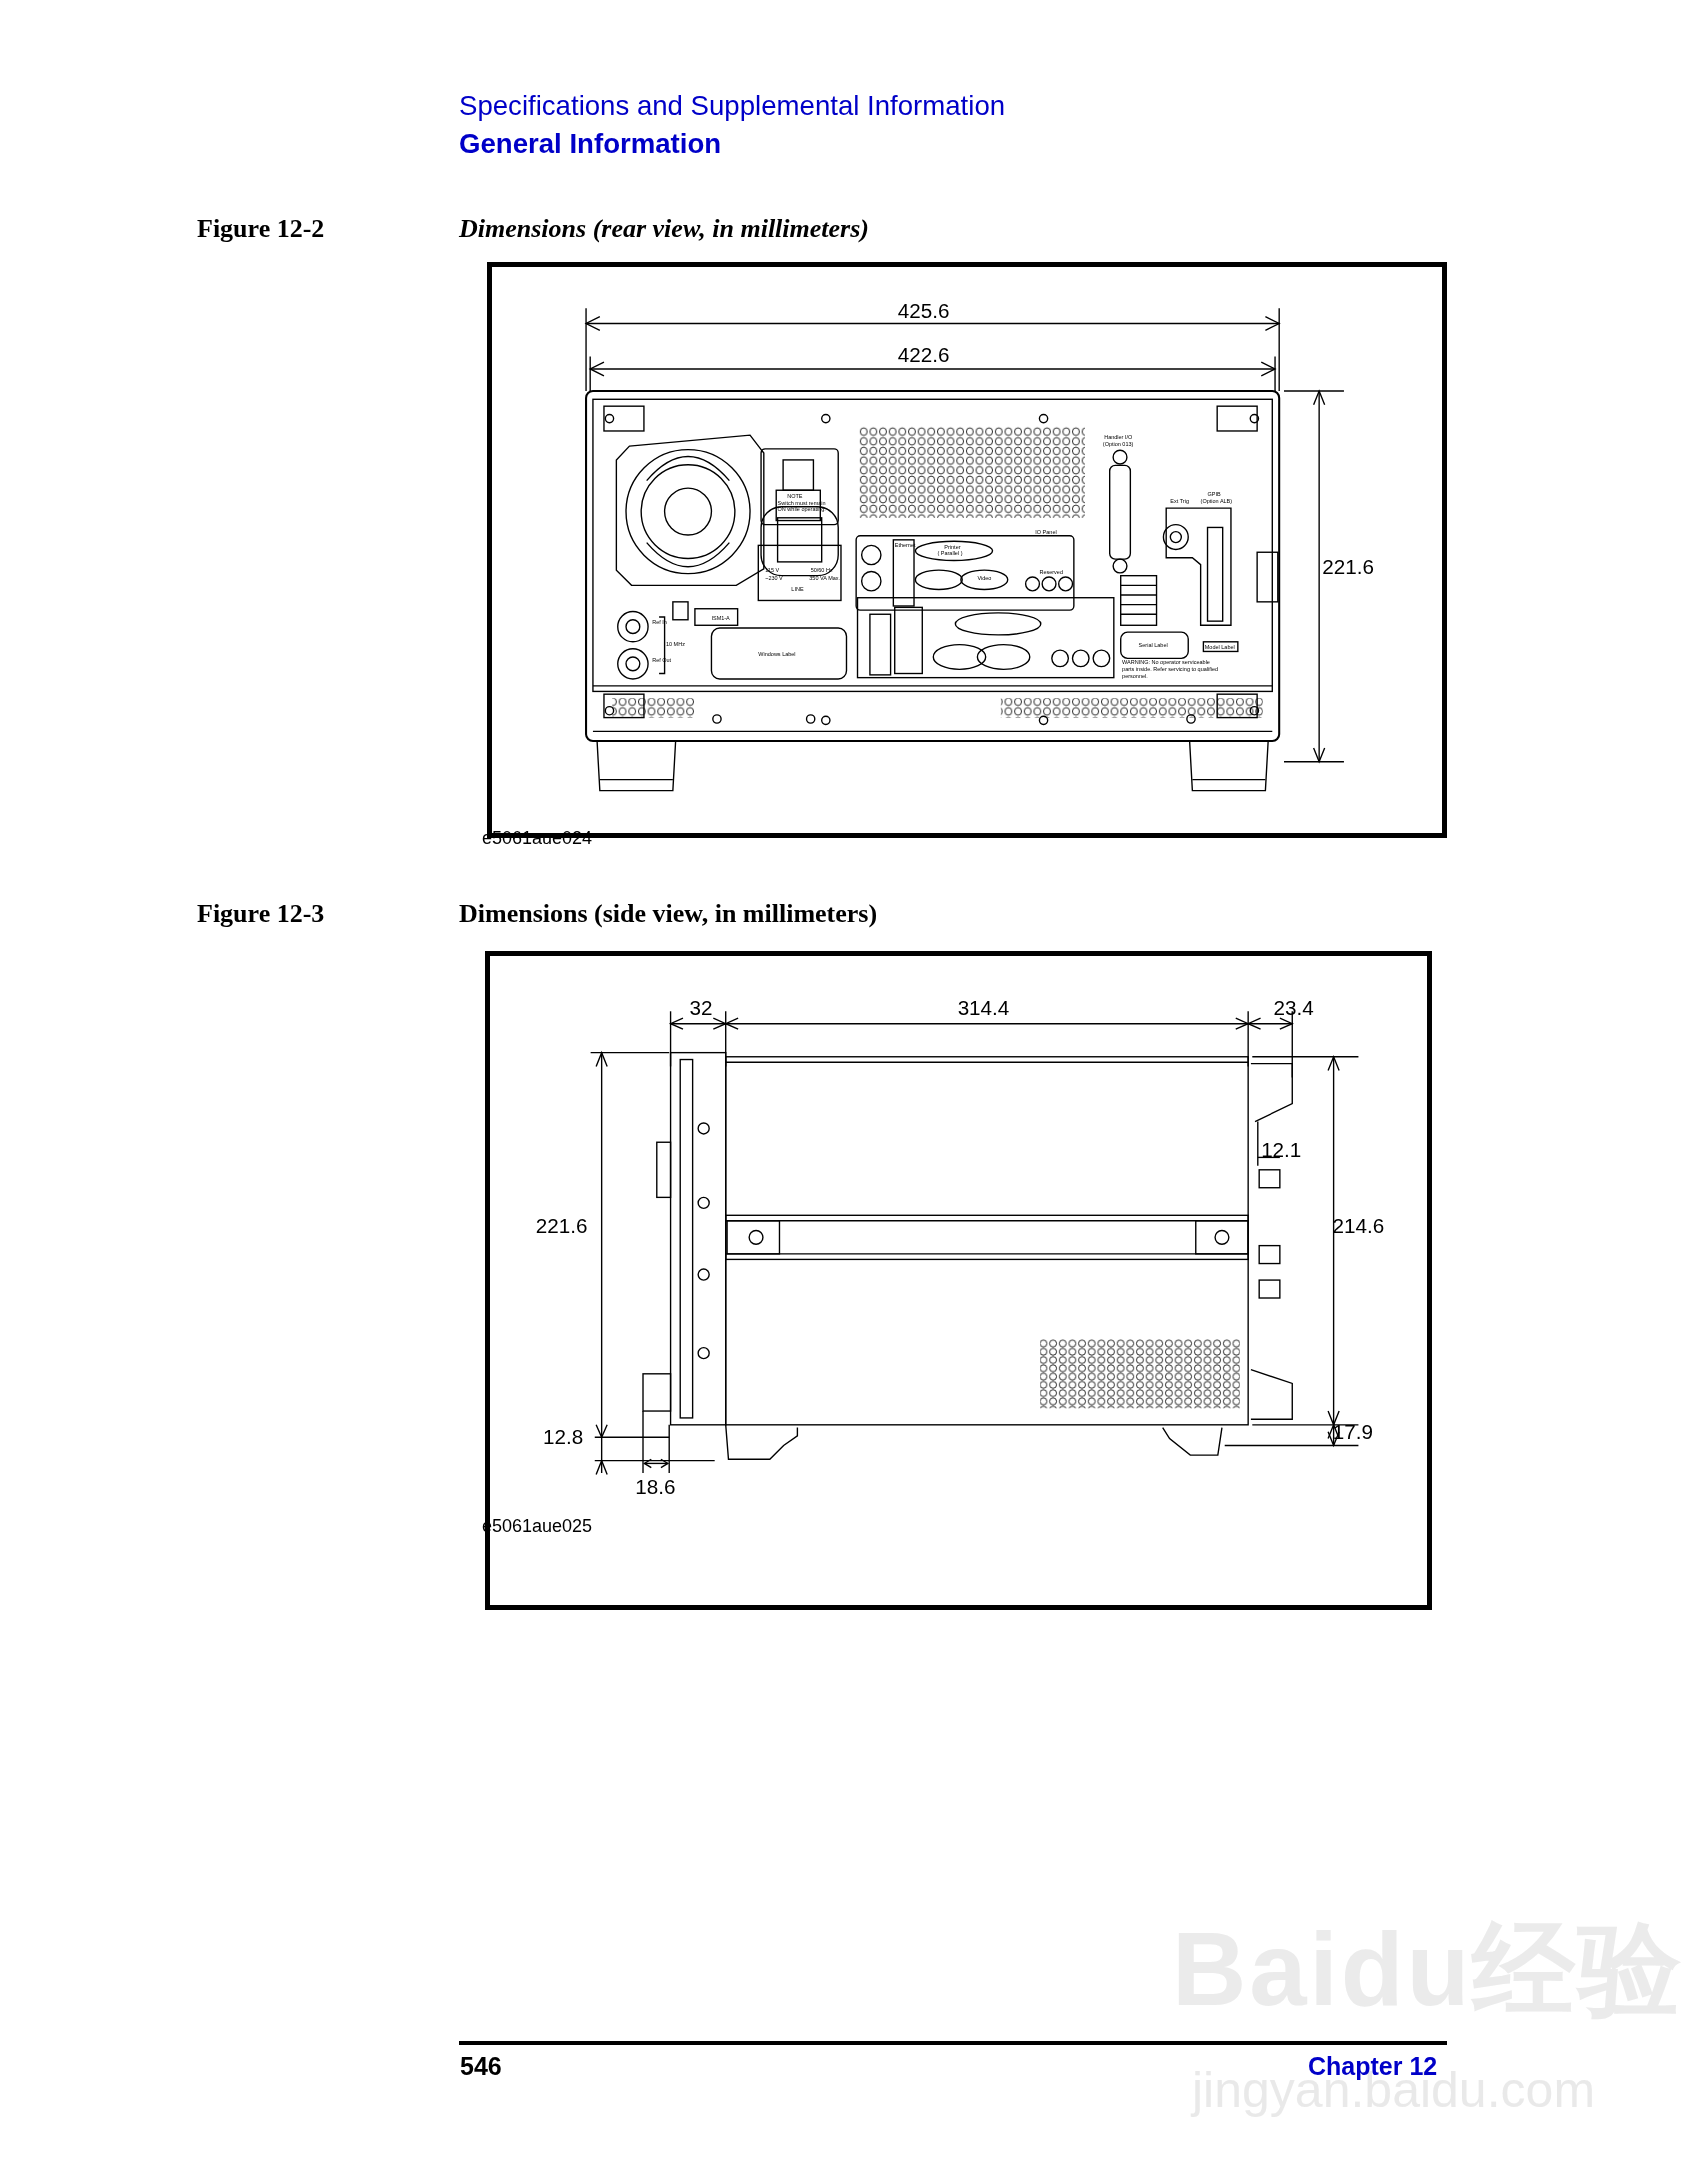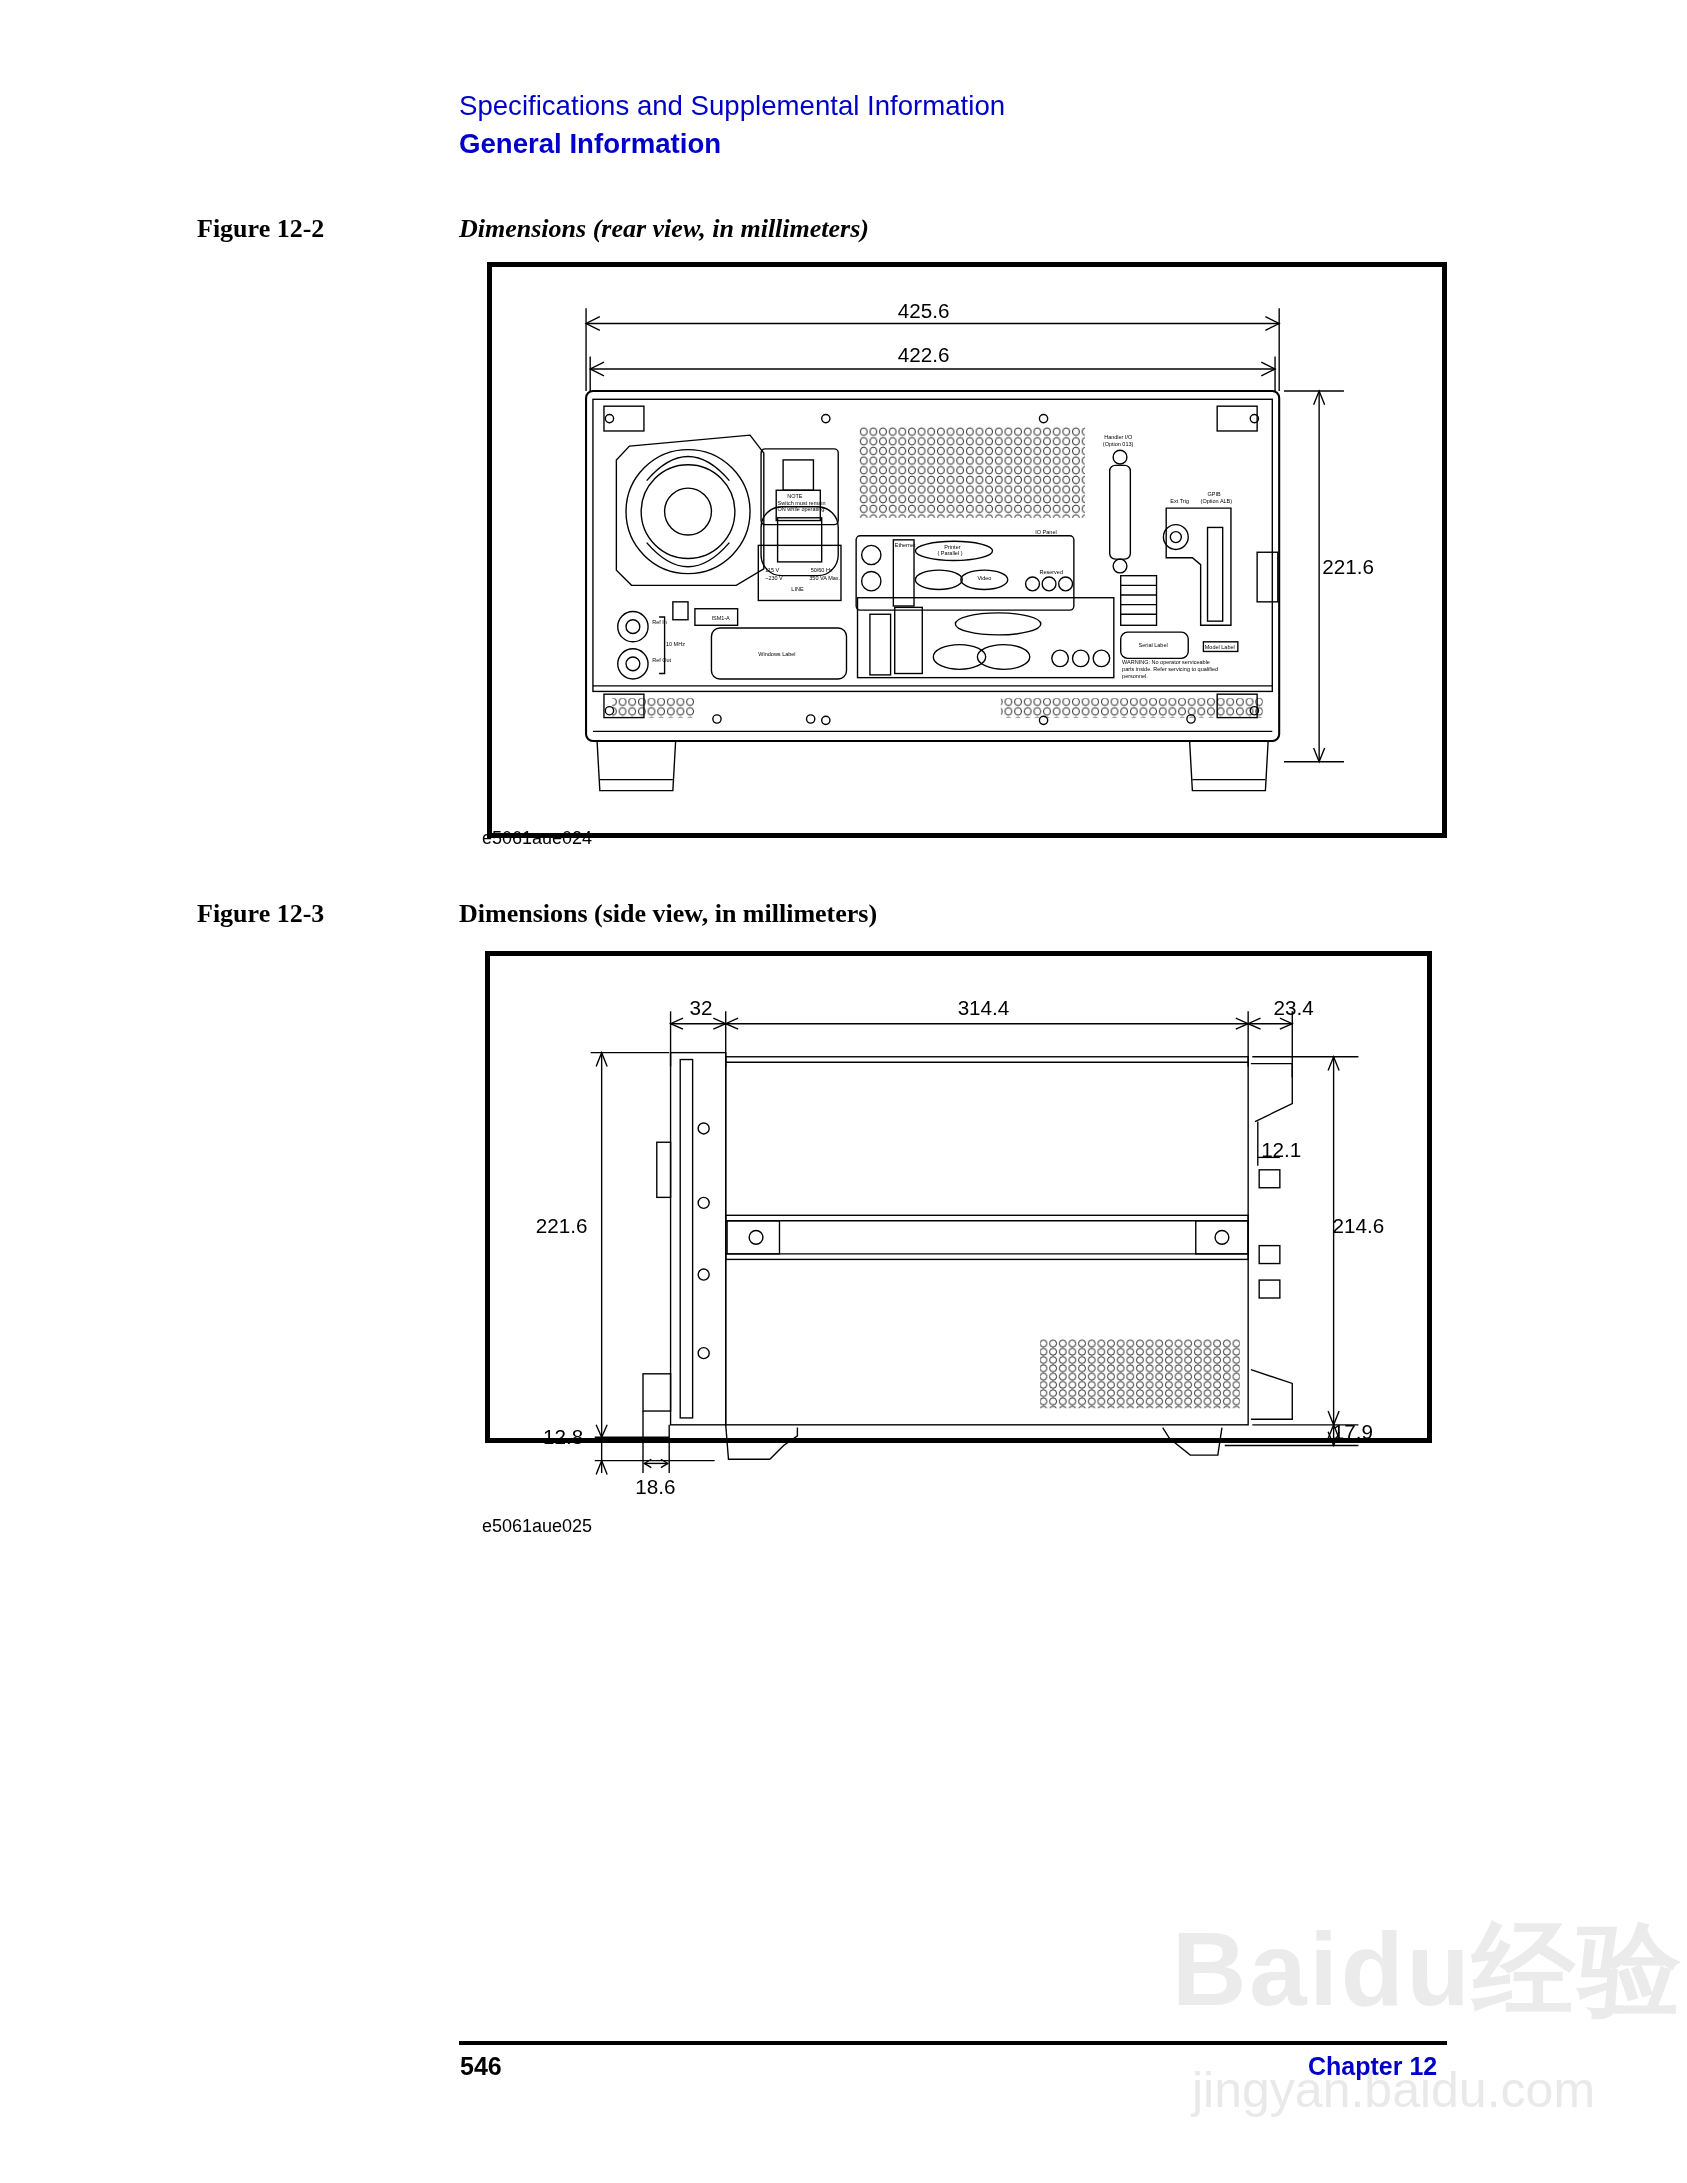--- a/index.html
+++ b/index.html
@@ -197,21 +197,21 @@
       <text x="1620" y="966">parts inside. Refer servicing to qualified</text>
       <text x="1620" y="976">personnel.</text>
     </g>
   </svg>
 </div>
 <div class="abs imgid" style="left:482px;top:828px;">e5061aue024</div>
 
 <div class="abs figlabel" style="left:197px;top:899px;">Figure 12-3</div>
 <div class="abs figlabel" style="left:459px;top:899px;">Dimensions (side view, in millimeters)</div>
 
-<div class="figbox" style="left:485px;top:951px;width:947px;height:492px;padding-left:24px;">
+<div class="figbox" style="left:485px;top:951px;width:947px;height:659px;padding-left:24px;">
   <svg width="947" height="582" viewBox="704 1380 1374 844">
     <defs>
       <pattern id="vent2" x="1500" y="1960" width="14" height="12" patternUnits="userSpaceOnUse">
         <ellipse cx="7" cy="6" rx="5" ry="5" fill="none" stroke="#000" stroke-width="1.2"></ellipse>
       </pattern>
     </defs>
     <g stroke="#000" fill="none" stroke-width="2">
 
       <line x1="966" y1="1478" x2="1868" y2="1478"></line>
       <line x1="966" y1="1460" x2="966" y2="1540"></line>

